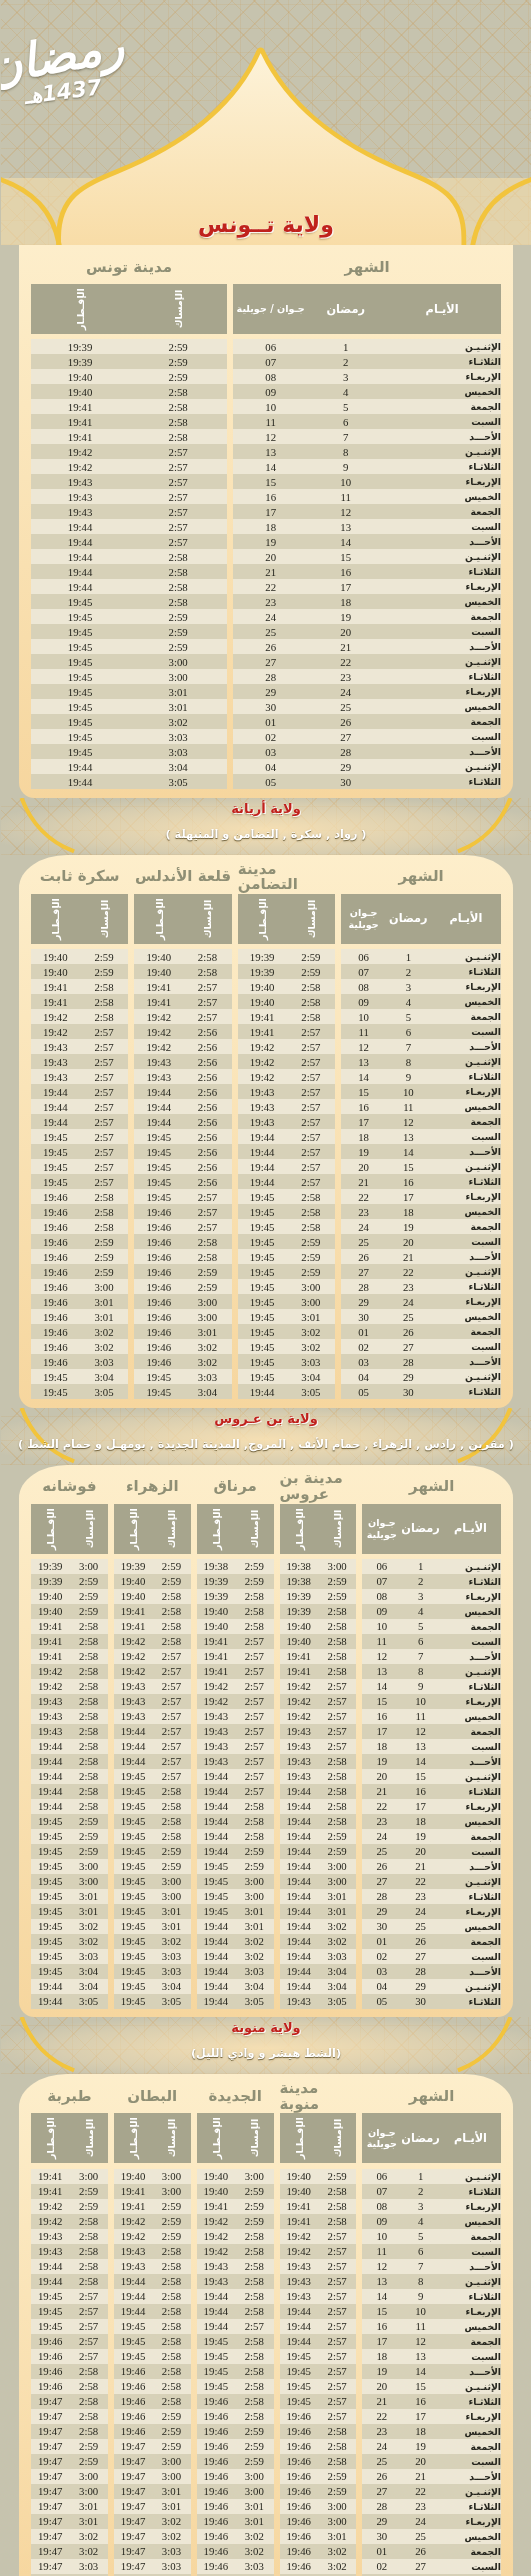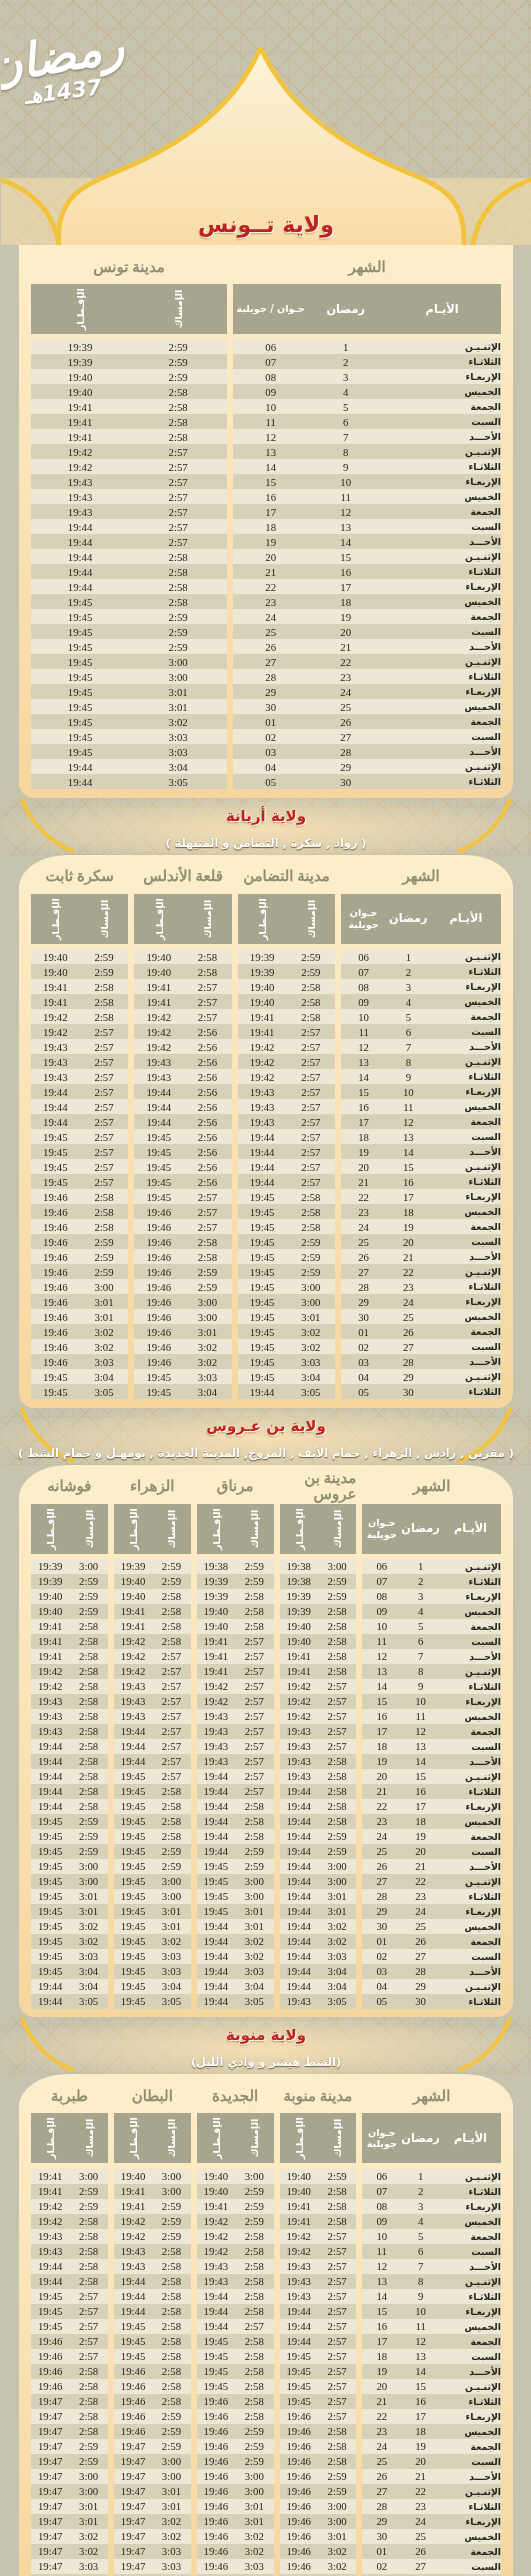--- a/index.html
+++ b/index.html
@@ -38,37 +38,37 @@
     text-shadow:0 0 1.2px #fff, 1.2px 1.2px 0 rgba(255,255,255,.85), 0 1.8px 1.8px rgba(90,60,20,.35);
   }
   .hero-title{ position:absolute; left:0; right:0; bottom:8.4px; z-index:3; }
   
   .section-head{ position:relative; height:57px; text-align:center; overflow:hidden; }
   .section-head .band-glow{
     position:absolute; inset:0;
     background:radial-gradient(ellipse at 50% 55%, rgba(250,226,180,.9) 0%, rgba(250,226,180,.35) 55%, rgba(250,226,180,0) 78%);
   }
   .section-head .arcs{ position:absolute; inset:0; width:100%; height:100%; }
-  .section-head .wilaya-title{ position:relative; padding-top:9px; font-size:15px; z-index:2; }
+  .section-head .wilaya-title{ position:relative; padding-top:3px; font-size:13px; z-index:2; }
   .section-subtitle{
     position:relative; z-index:2; margin-top:12px; color:#fff; font-weight:bold; font-size:11.3px;
     text-shadow:0 0.6px 0 rgba(110,95,55,.8), 0 1.2px 1.8px rgba(90,75,40,.5);
   }
   
   .panel{
     margin:0 19px; padding:6px 12px 8.4px;
     background:linear-gradient(#fdeecb, #f6d69e);
   }
   .panel.first{ border-radius:0 0 15.5px 15.5px; margin-top:0; }
   .panel.arched{ border-radius:48px 48px 15.5px 15.5px / 33px 33px 15.5px 15.5px; }
   .tables{ display:flex; gap:6px; }
   .block{ display:flex; flex-direction:column; }
   .block-title{
     min-height:33px; display:flex; align-items:center; justify-content:center;
-    color:#8f8f75; font-size:15px; font-weight:bold; text-align:right; line-height:1.05;font-family:Liberation Serif, serif;
+    color:#8f8f75; font-size:15px; font-weight:bold; text-align:left; line-height:1.05;
   }
   .head-row{
     background:#a7a58d; height:50px; display:flex; align-items:center;
     color:#fff; font-weight:bold; margin-bottom:5.4px;
   }
   .hcell{ text-align:center; }
   .hc-day{ width:44%; font-size:11.3px; }
   .hc-rmd{ width:28%; font-size:11.3px; }
   .hc-date{ width:28%; font-size:9.6px; line-height:1.2; padding:0 1.8px; }
   .hcell.vert{ flex:1; height:100%; position:relative; }

